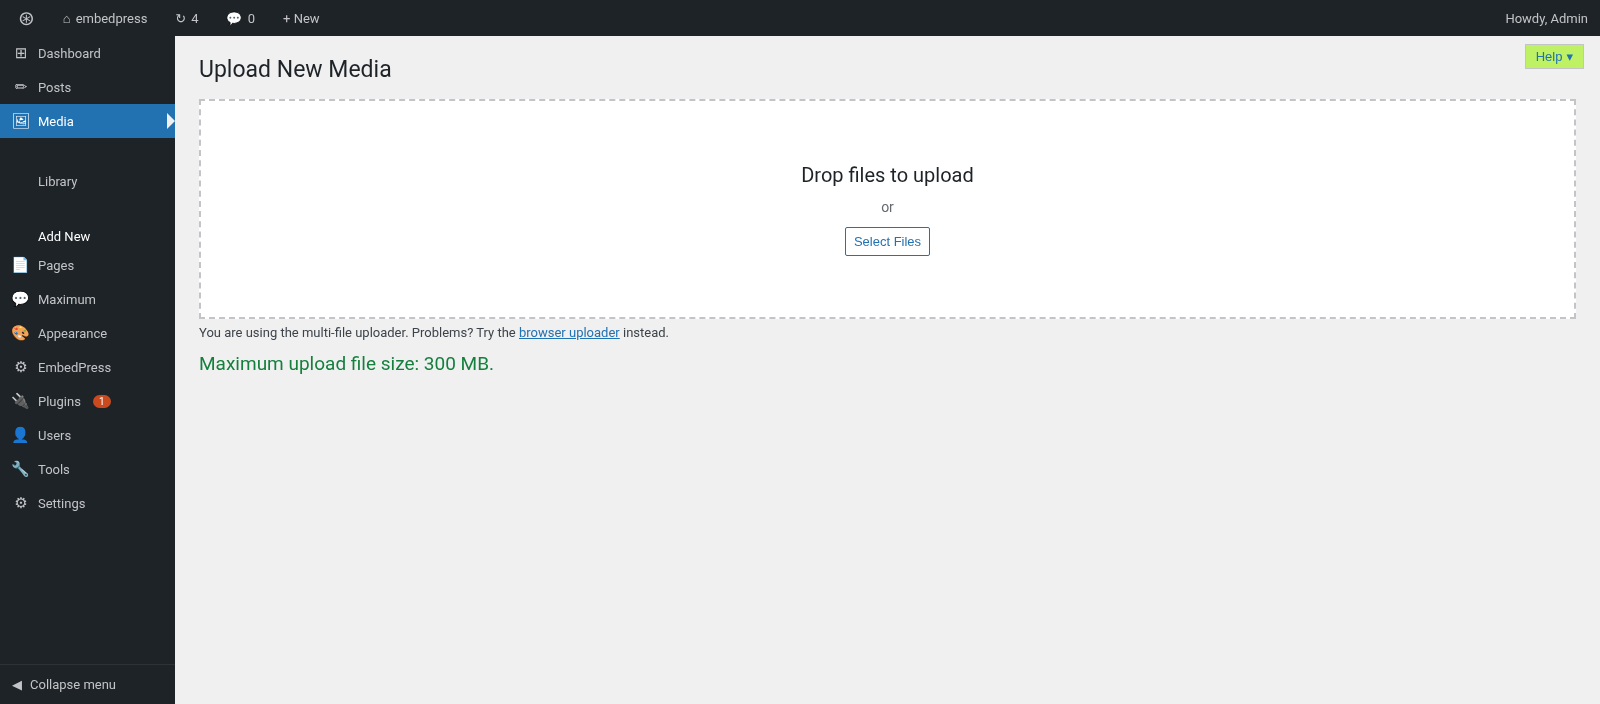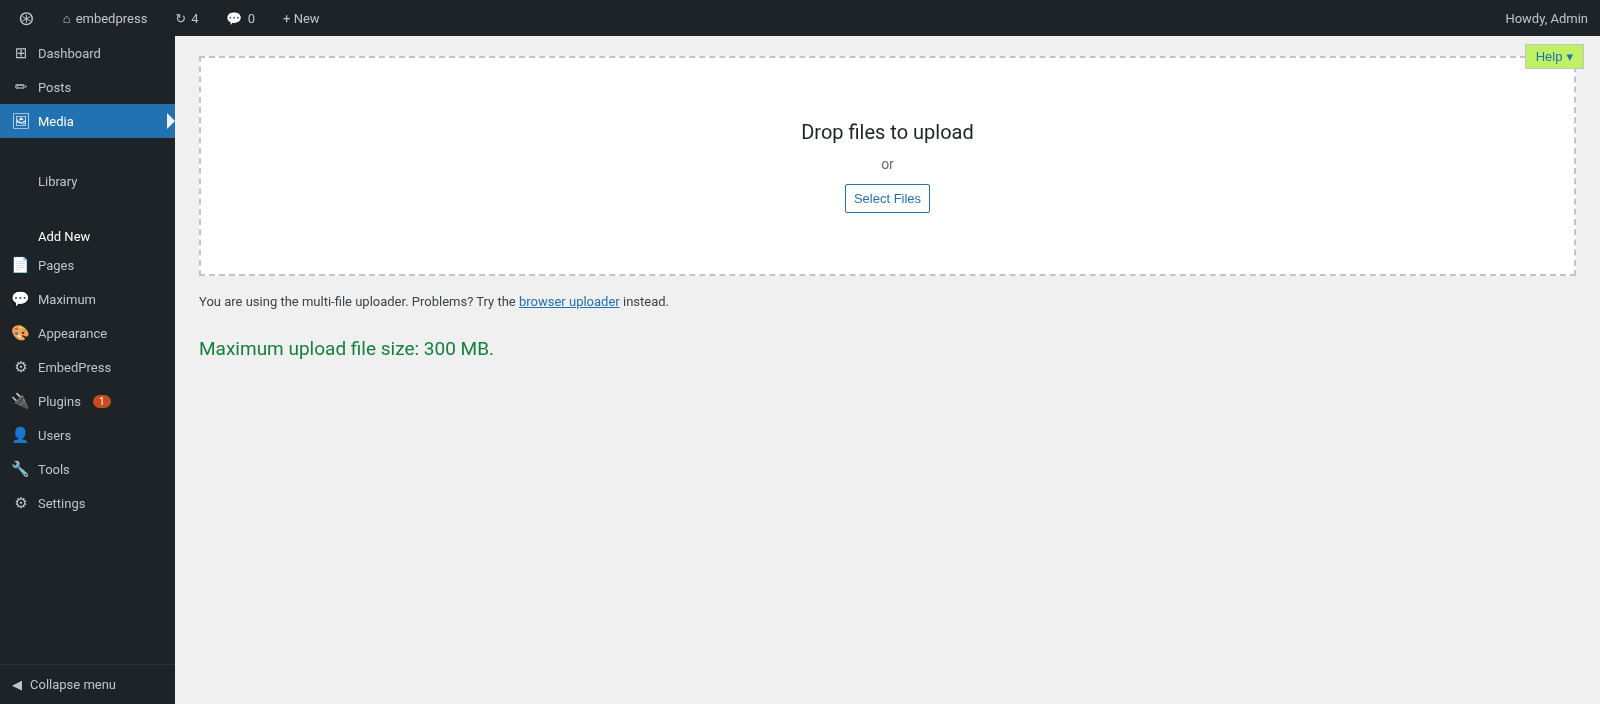--- a/index.html
+++ b/index.html
@@ -87,35 +87,35 @@
     
     .drop-zone {
       border: 2px dashed #c3c4c7;
       background: #fff;
       min-height: 220px;
       display: flex;
       flex-direction: column;
       align-items: center;
       justify-content: center;
       gap: 12px;
-      margin-bottom: 16px;
+      margin-bottom: 4px;
     }
     .drop-zone-text { font-size: 20px; color: #1d2327; }
     .drop-zone-or { font-size: 14px; color: #646970; }
     .select-files-btn {
       border: 1px solid #2271b1;
       background: #fff;
       color: #2271b1;
       padding: 6px 8px;
       font-size: 13px;
       cursor: pointer;
       border-radius: 2px;
     }
 
-    .info-text { font-size: 13px; color: #3c434a; margin-bottom: 24px; line-height: 1.6; }
+    .info-text { font-size: 13px; color: #3c434a; margin-bottom: 8px; line-height: 1.6; }
     .info-text a { color: #2271b1; text-decoration: underline; cursor: pointer; }
     .max-size { font-size: 19px; color: #15803d; }
   </style>
 </head>
 <body>
 
 <div class="admin-bar">
   <div class="admin-bar-left">
     <div class="admin-bar-item">
       <span class="wp-logo">⊛</span>
@@ -201,20 +201,21 @@
     </div>
   </div>
 
   <div class="content-area">
 
     <button class="help-btn">
       <span>Help</span>
       <span>▾</span>
     </button>
 
+    <h1 class="page-title">Upload New Media</h1>
 
     <div class="drop-zone">
       <span class="drop-zone-text">Drop files to upload</span>
       <span class="drop-zone-or">or</span>
       <button class="select-files-btn">Select Files</button>
     </div>
 
     <p class="info-text">
       <span>You are using the multi-file uploader. Problems? Try the</span>
       <a>browser uploader</a>

